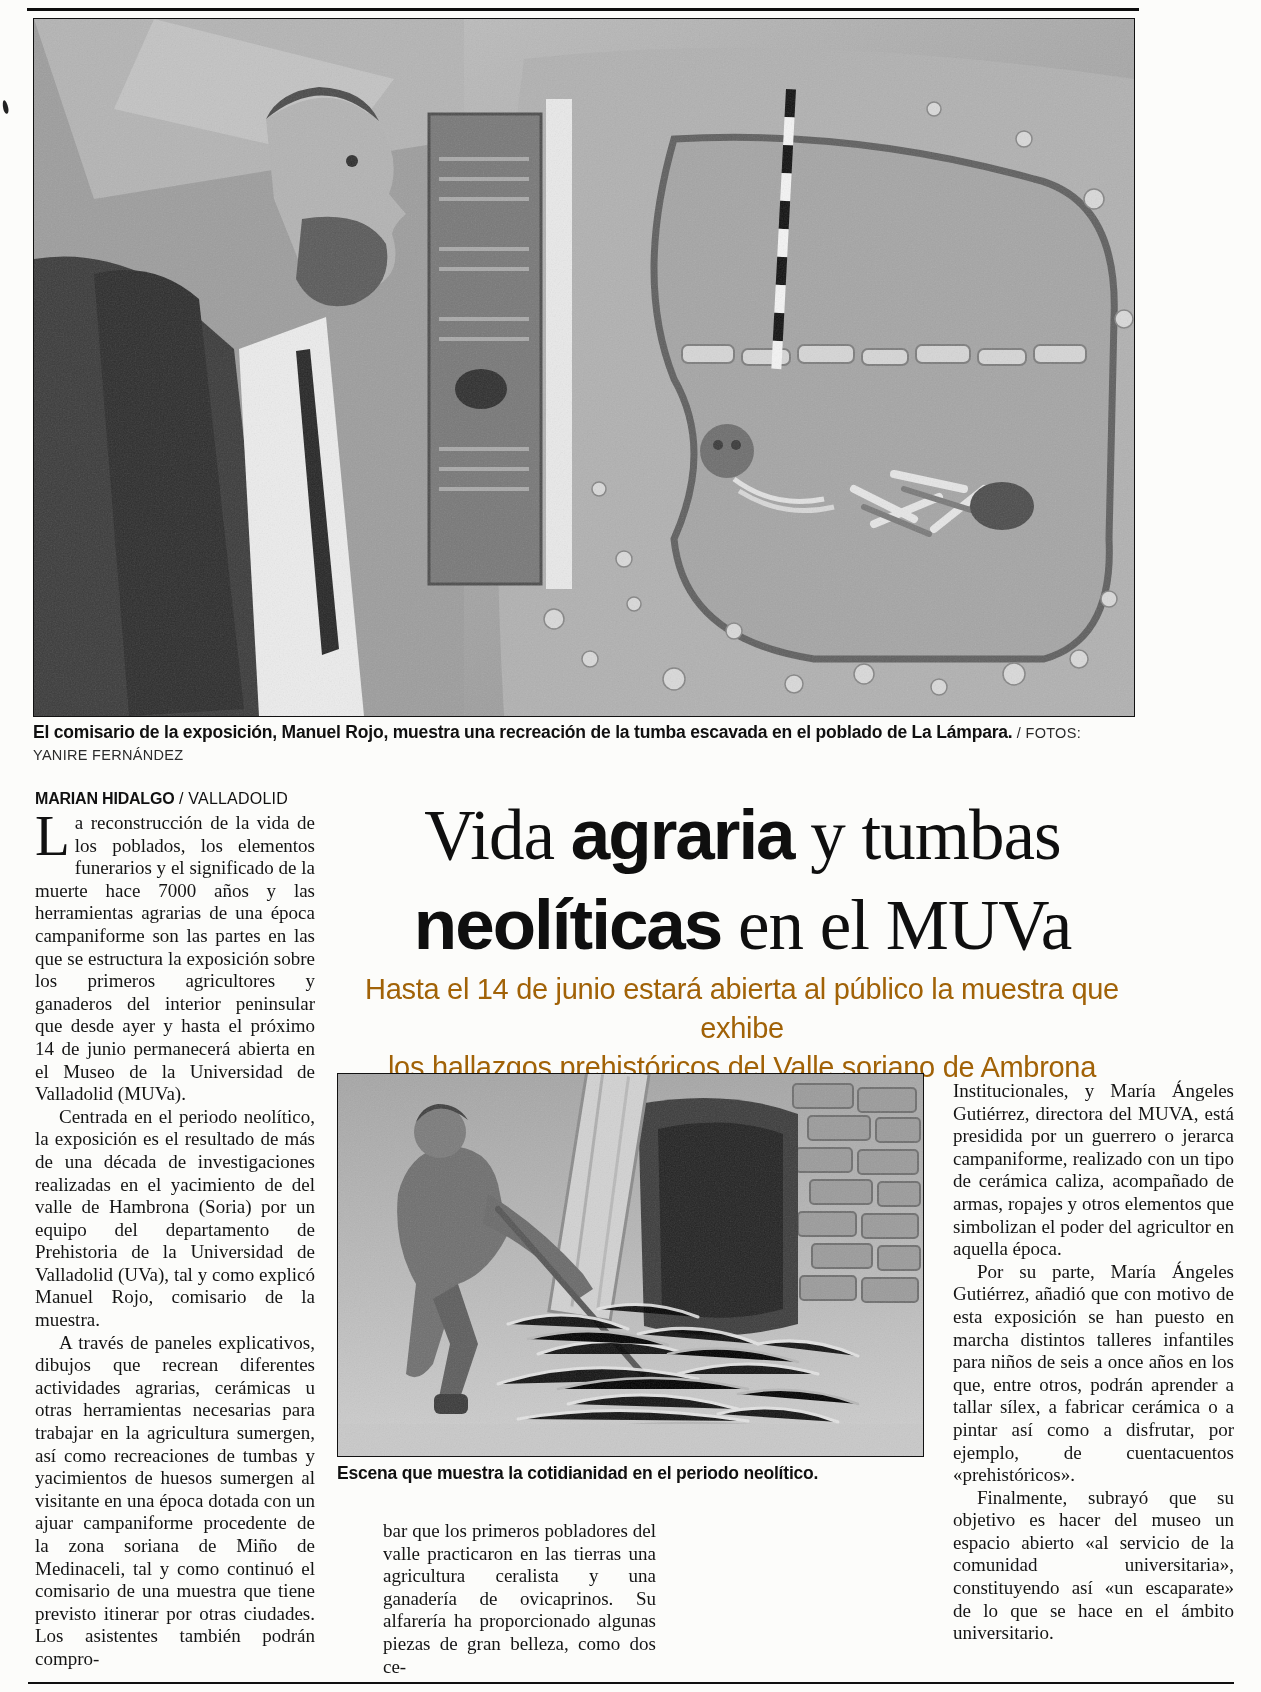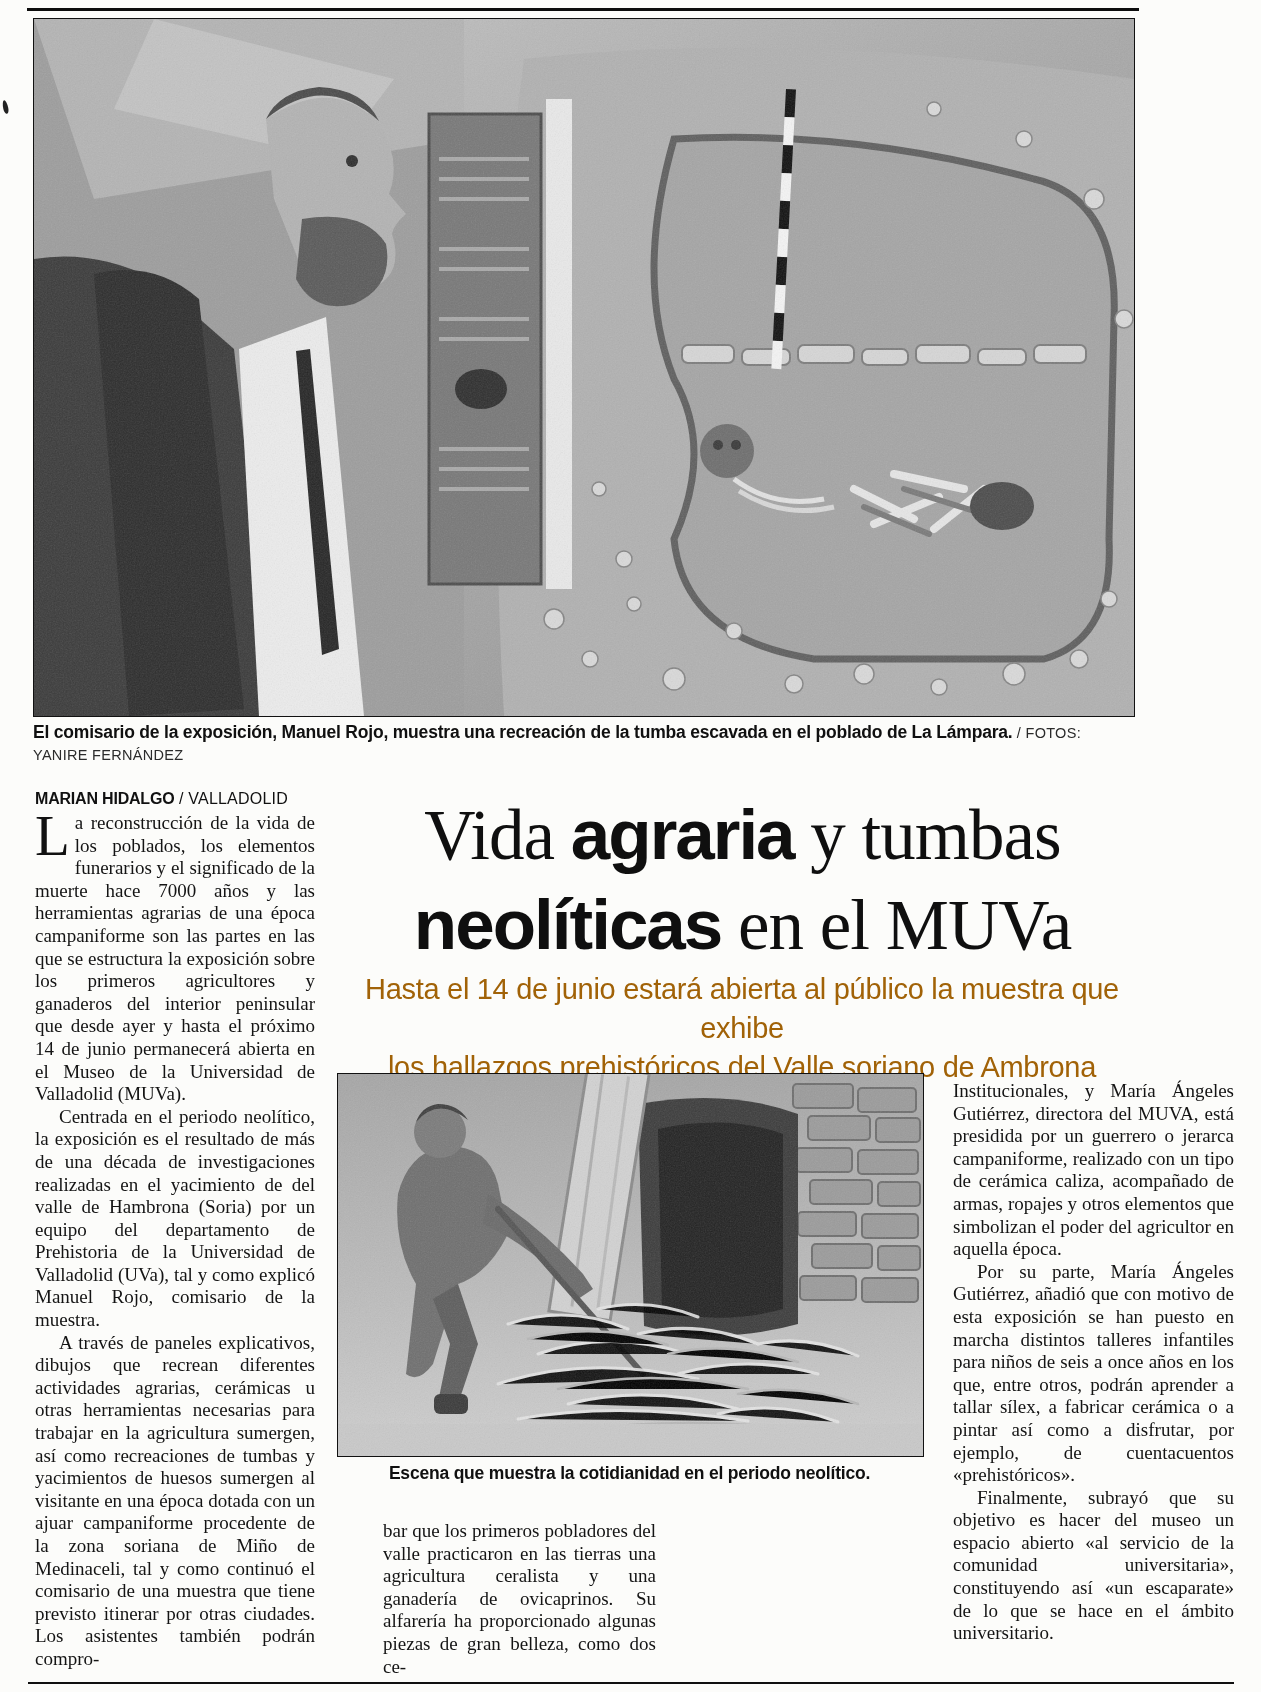--- a/index.html
+++ b/index.html
@@ -15,21 +15,21 @@
   .speck{position:absolute;left:3px;top:100px;width:5px;height:14px;background:#222;border-radius:50% 50% 50% 50%/60% 60% 40% 40%;transform:rotate(-12deg);}
   
   .photo-main{position:absolute;left:33px;top:18px;width:1100px;height:697px;border:1px solid #111;background:#a8a8a8;}
   .photo-mid{position:absolute;left:337px;top:1073px;width:585px;height:382px;border:1px solid #111;background:#b5b5b5;}
   .photo-main svg,.photo-mid svg{display:block;width:100%;height:100%;}
   
   .caption{position:absolute;font-family:"Liberation Sans", sans-serif;color:#101010;}
   .cap1{left:33px;top:722px;width:1104px;font-size:17.5px;line-height:21px;}
   .cap1 .capbold{font-weight:700;letter-spacing:-0.2px;}
   .cap1 .capcredit{font-weight:400;font-size:14.5px;color:#2b2b2b;letter-spacing:0.3px;}
-  .cap2{left:337px;top:1463px;width:585px;font-size:17.5px;font-weight:700;letter-spacing:-0.2px;text-align:center;}
+  .cap2{left:337px;top:1463px;width:585px;font-size:17.5px;font-weight:700;letter-spacing:-0.2px;}
   
   .byline{position:absolute;left:35px;top:790px;width:280px;font-family:"Liberation Sans", sans-serif;font-size:16px;color:#111;}
   .byline .author{font-weight:700;letter-spacing:-0.2px;}
   .byline .loc{font-weight:400;letter-spacing:0.2px;}
   
   .headline{
     position:absolute;left:330px;top:762px;width:825px;
     text-align:center;font-size:71px;line-height:90px;
     letter-spacing:-1px;color:#0f0f0f;font-family:"Liberation Serif", serif;font-weight:400;margin-top:28px;
   }

